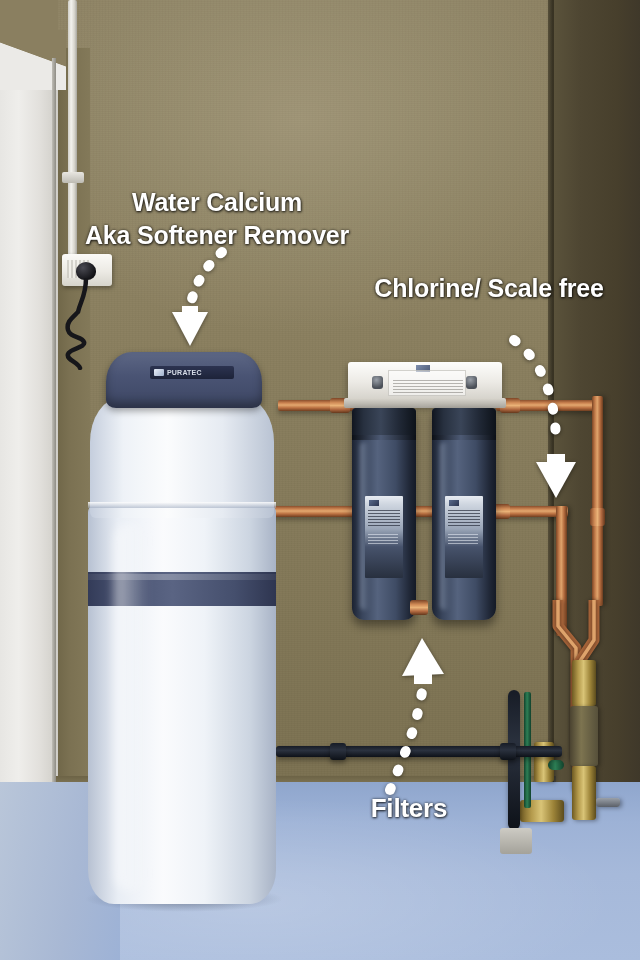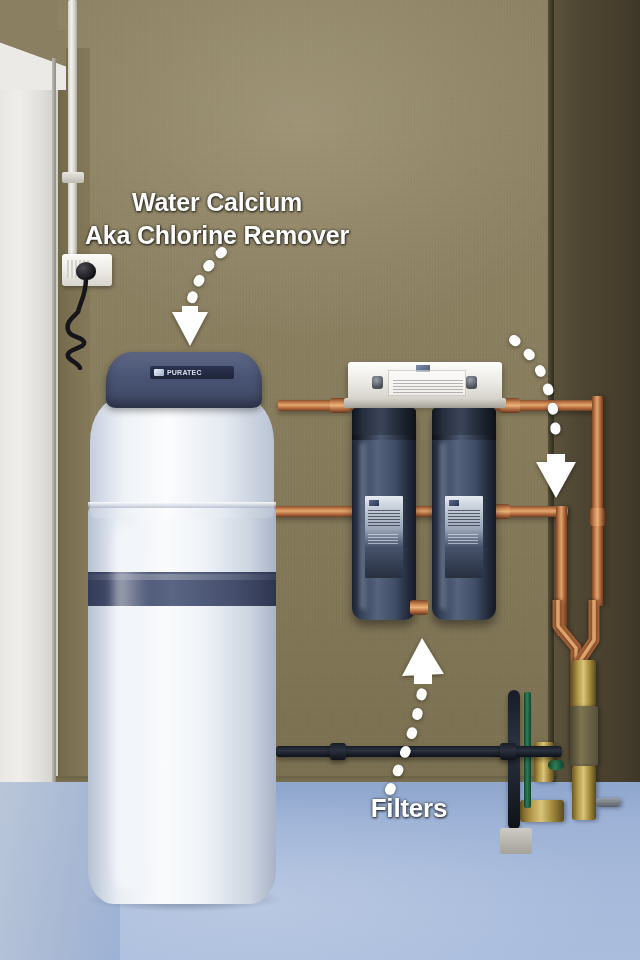--- a/index.html
+++ b/index.html
@@ -577,23 +577,24 @@
   </svg>
 
   <svg class="arrow-svg" style="left:368px; top:632px; width:100px; height:168px;" viewBox="0 0 100 168">
     <path d="M22 158 C36 124, 48 96, 54 60" stroke="#ffffff" stroke-width="10" fill="none" stroke-linecap="round" stroke-dasharray="2 18"></path>
     <polygon points="54,6 34,44 76,42" fill="#ffffff"></polygon>
     <rect x="46" y="34" width="18" height="18" fill="#ffffff"></rect>
   </svg>
 
   <div class="annot" id="annot-softener">
     <span class="annot-line">Water Calcium</span>
-    <span class="annot-line">Aka Chlorine Remover</span>
+    <span class="annot-line">Aka Softener Remover</span>
   </div>
 
   <div class="annot" id="annot-softwater">
+    <span class="annot-line">Chlorine/ Scale free</span>
   </div>
 
   <div class="annot" id="annot-filters">
     <span class="annot-line">Filters</span>
   </div>
 
 </div>
 
 </body></html>

